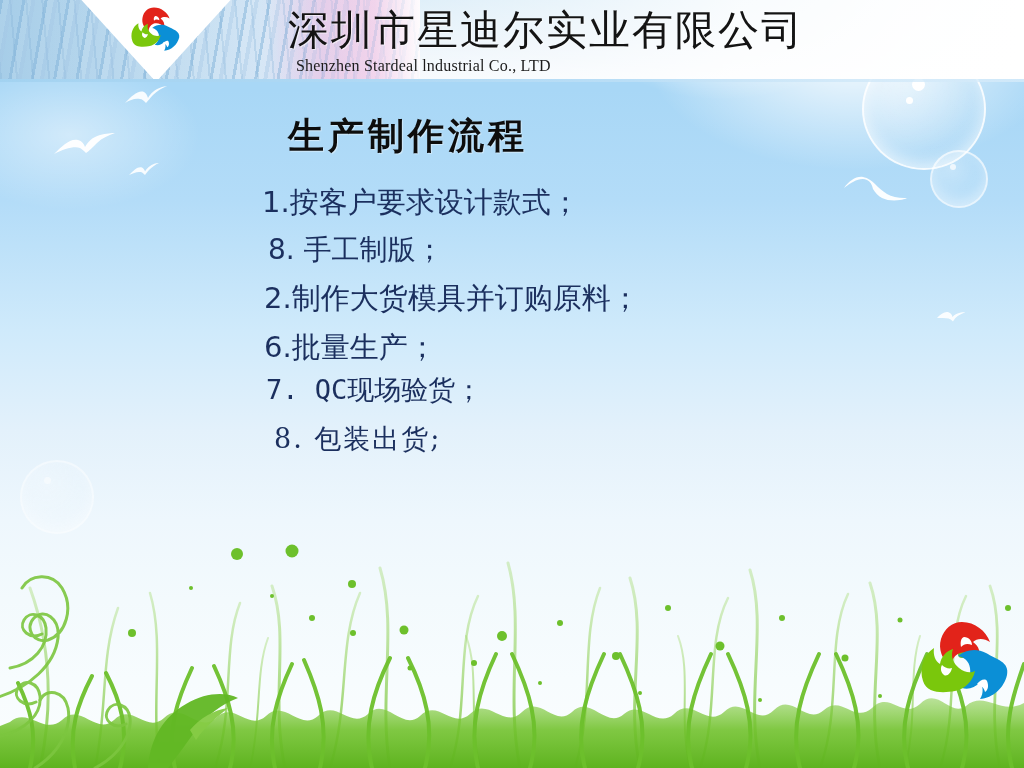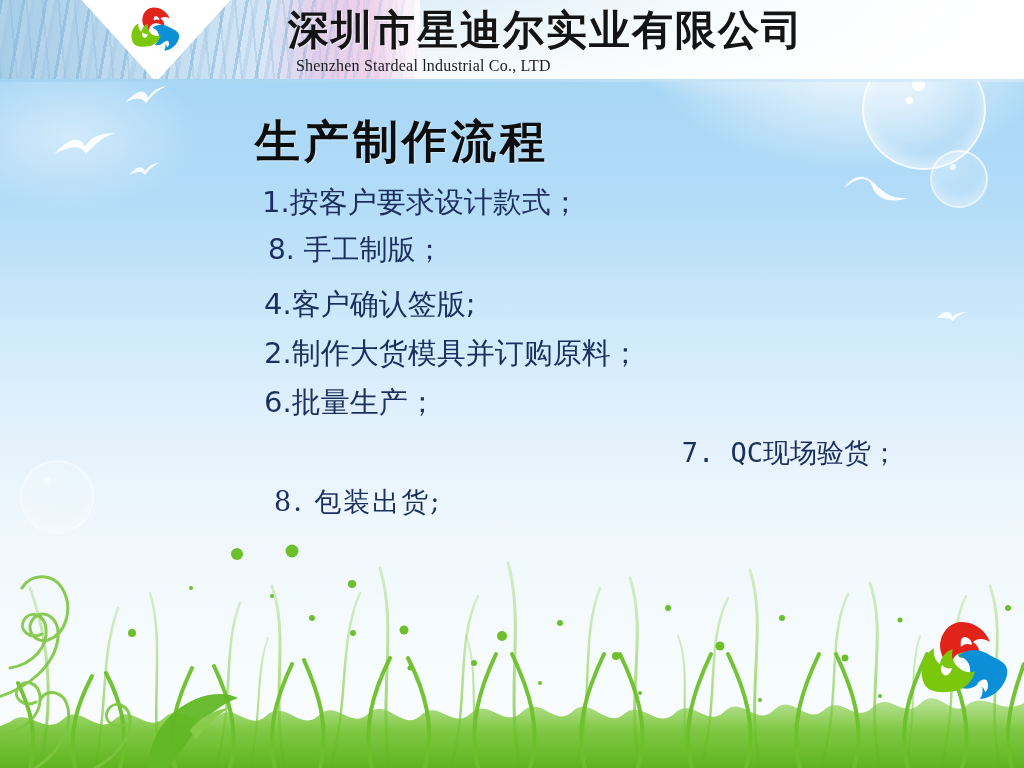--- a/index.html
+++ b/index.html
@@ -135,21 +135,21 @@
     position: absolute;
     left: 288px; top: 0;
     width: 620px; height: 79px;
   }
   #company-cn {
     position: absolute;
     left: 0; top: 3px;
     width: 100%;
     font-family: "DejaVu Sans", "Liberation Sans", sans-serif;
     font-size: 41px;
-    font-weight: bold;
+    font-weight: normal;
     letter-spacing: 2px;
     color: #141414;
     text-shadow: 1px 1px 0 rgba(255,255,255,.6);
     white-space: nowrap;
   }
   #company-en {
     position: absolute;
     left: 8px; top: 57px;
     font-family: "Liberation Serif", "DejaVu Serif", serif;
     font-size: 16px;
@@ -163,25 +163,25 @@
     position: absolute;
     left: 0; top: 79px;
     width: 1024px; height: 3px;
     background: linear-gradient(to right, #9fd0ef, #bfe0f6 60%, #d8ecfa);
     opacity: .75;
   }
 
   
   #slide-title {
     position: absolute;
-    left: 6px; top: 112px;
+    left: 12px; top: 112px;
     width: 836px;
     text-align: center;
     font-family: "DejaVu Sans", "Liberation Sans", sans-serif;
-    font-size: 45px;
+    font-size: 36px;
     font-weight: bold;
     letter-spacing: 4px;
     color: #0d0d0d;
     text-shadow: 1px 1px 1px rgba(255,255,255,.45);
   }
   
   #slide-title-inner { display: inline-block; transform: translateX(-22px); }
 
   
   #step-list {
@@ -196,22 +196,22 @@
     font-size: 28px;
     line-height: 1.0;
     white-space: nowrap;
   }
   .step-1 { margin-left: 4px;  margin-top: 0px;  font-size: 29px; }
   .step-2 { margin-left: 6px;  margin-top: 19px; font-size: 28px; }
   .step-3 { margin-left: 10px; margin-top: 19px; font-size: 28px; }
   .step-4 { margin-left: 6px;  margin-top: 26px; font-size: 29px; }
   .step-5 { margin-left: 6px;  margin-top: 20px; font-size: 29px; }
   .step-6 { margin-left: 6px;  margin-top: 20px; font-size: 29px; }
-  .step-7 { margin-left: 8px;  margin-top: 22px; font-size: 27px;
-            font-family: "DejaVu Sans Mono", "Liberation Mono", monospace; text-align: right; }
+  .step-7 { margin-left: 8px;  margin-top: 14px; font-size: 27px;
+            font-family: "DejaVu Sans Mono", "Liberation Mono", monospace; }
   .step-8 { margin-left: 16px; margin-top: 22px; font-size: 27px;
             font-family: "DejaVu Serif", "Liberation Serif", serif; letter-spacing: 2px; }
 
   
   #grass-layer {
     position: absolute;
     left: 0; bottom: 0;
     width: 1024px; height: 300px;
     pointer-events: none;
   }
@@ -311,21 +311,20 @@
   </div>
   <div id="header-rule"></div>
 
   <div id="slide-title">
     <span id="slide-title-inner">生产制作流程</span>
   </div>
 
   <div id="step-list">
     <div class="step step-1">1.按客户要求设计款式；</div>
     <div class="step step-3">8. 手工制版；</div>
-    <div class="step step-4">4.客户确认签版;</div>
     <div class="step step-5">2.制作大货模具并订购原料；</div>
     <div class="step step-6">6.批量生产；</div>
     <div class="step step-7">7. QC现场验货；</div>
     <div class="step step-8">8. 包装出货;</div>
   </div>
 
   <div id="grass-layer">
     <svg width="1024" height="300" viewBox="0 0 1024 300">
       <defs>
         <linearGradient id="gg" x1="0" y1="0" x2="0" y2="1">

